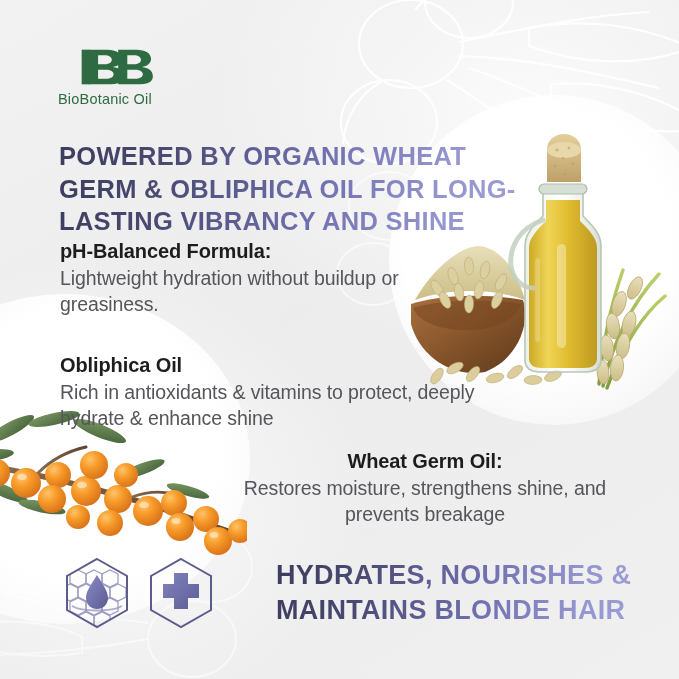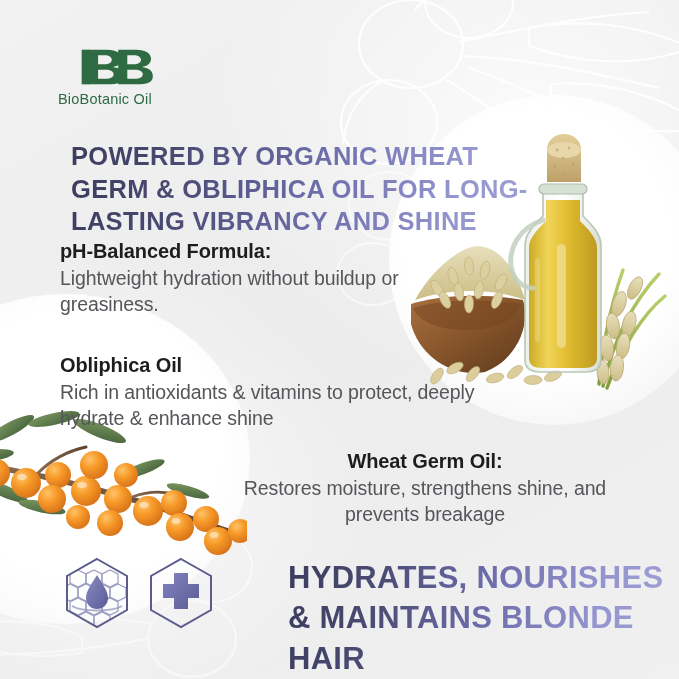--- a/index.html
+++ b/index.html
@@ -49,30 +49,30 @@
   }
 
   
   .grad-head {
     position:absolute;
     font-weight:700;
     letter-spacing:.3px;
     line-height:1.28;
     background-image:linear-gradient(100deg,#3c3c5e 0%,#4a4a73 22%,#6f6fae 52%,#9595cf 78%,#a3a3d8 100%);
     -webkit-background-clip:text; background-clip:text;
-    -webkit-text-fill-color:transparent; color:transparent;margin-left:12px;
+    -webkit-text-fill-color:transparent; color:transparent;
   }
   #headline {
     left:59px; top:140px; width:490px;
     font-size:25.5px;
     text-transform:uppercase;
   }
   #footline {
     left:276px; top:558px; width:390px;
-    font-size:31px;
+    font-size:27px;
     text-transform:uppercase;
     line-height:1.3;
   }
 
   
   .block { position:absolute; }
   .block .b-title {
     font-size:20px; font-weight:700; color:#1d1d1f;
     letter-spacing:-.1px; line-height:1.35;
   }

